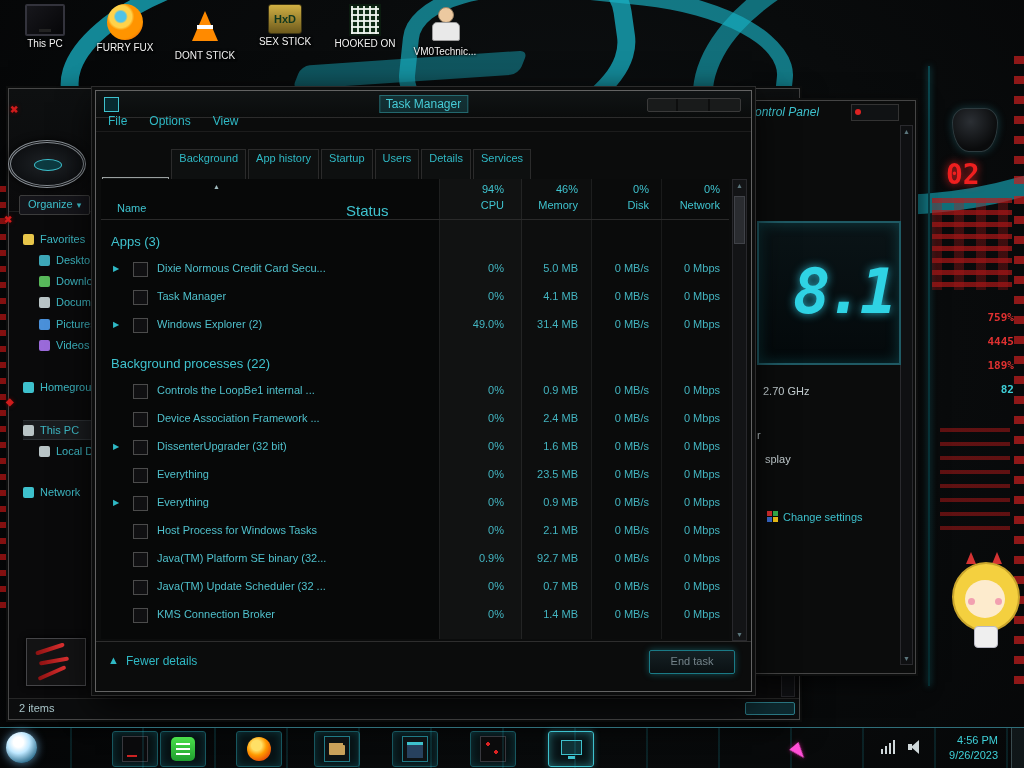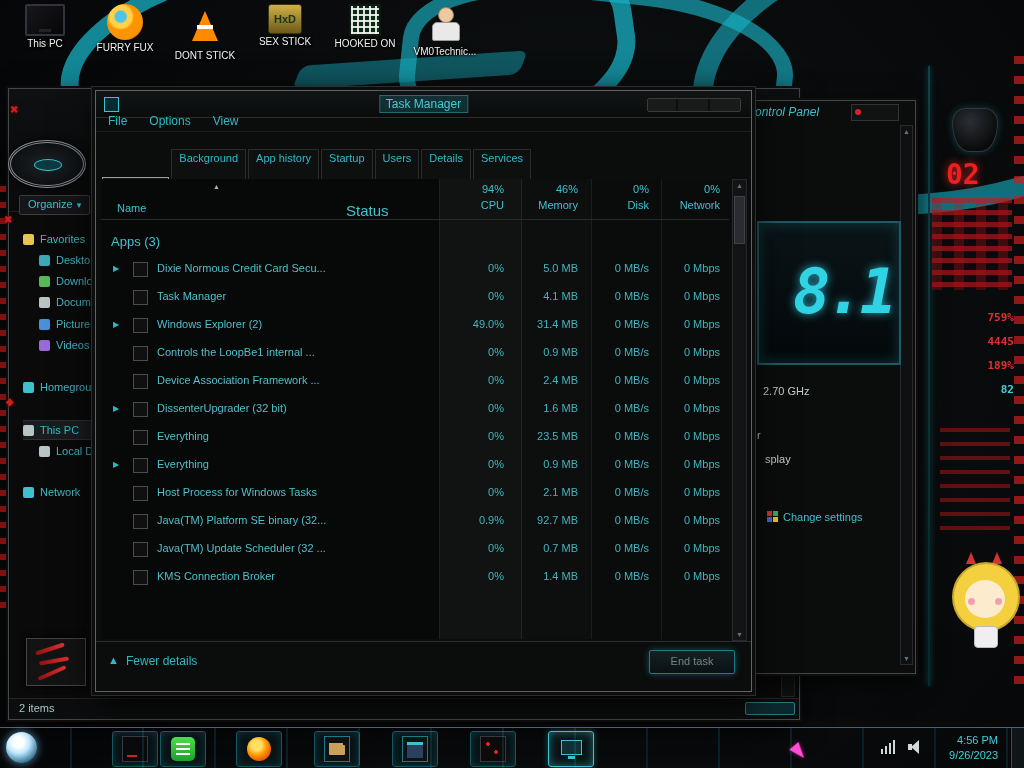--- a/index.html
+++ b/index.html
@@ -405,20 +405,21 @@
           </div>
           <div class="tm-row">
             <span class="tm-expander">▶</span>
             <span class="tm-check"></span>
             <span class="tm-pname">Windows Explorer (2)</span>
             <span class="tm-val r-cpu">49.0%</span>
             <span class="tm-val r-mem">31.4 MB</span>
             <span class="tm-val r-disk">0 MB/s</span>
             <span class="tm-val r-net">0 Mbps</span>
           </div>
+          <div class="tm-heading second">Background processes (22)</div>
           <div class="tm-row">
             <span class="tm-check"></span>
             <span class="tm-pname">Controls the LoopBe1 internal ...</span>
             <span class="tm-val r-cpu">0%</span>
             <span class="tm-val r-mem">0.9 MB</span>
             <span class="tm-val r-disk">0 MB/s</span>
             <span class="tm-val r-net">0 Mbps</span>
           </div>
           <div class="tm-row">
             <span class="tm-check"></span>

